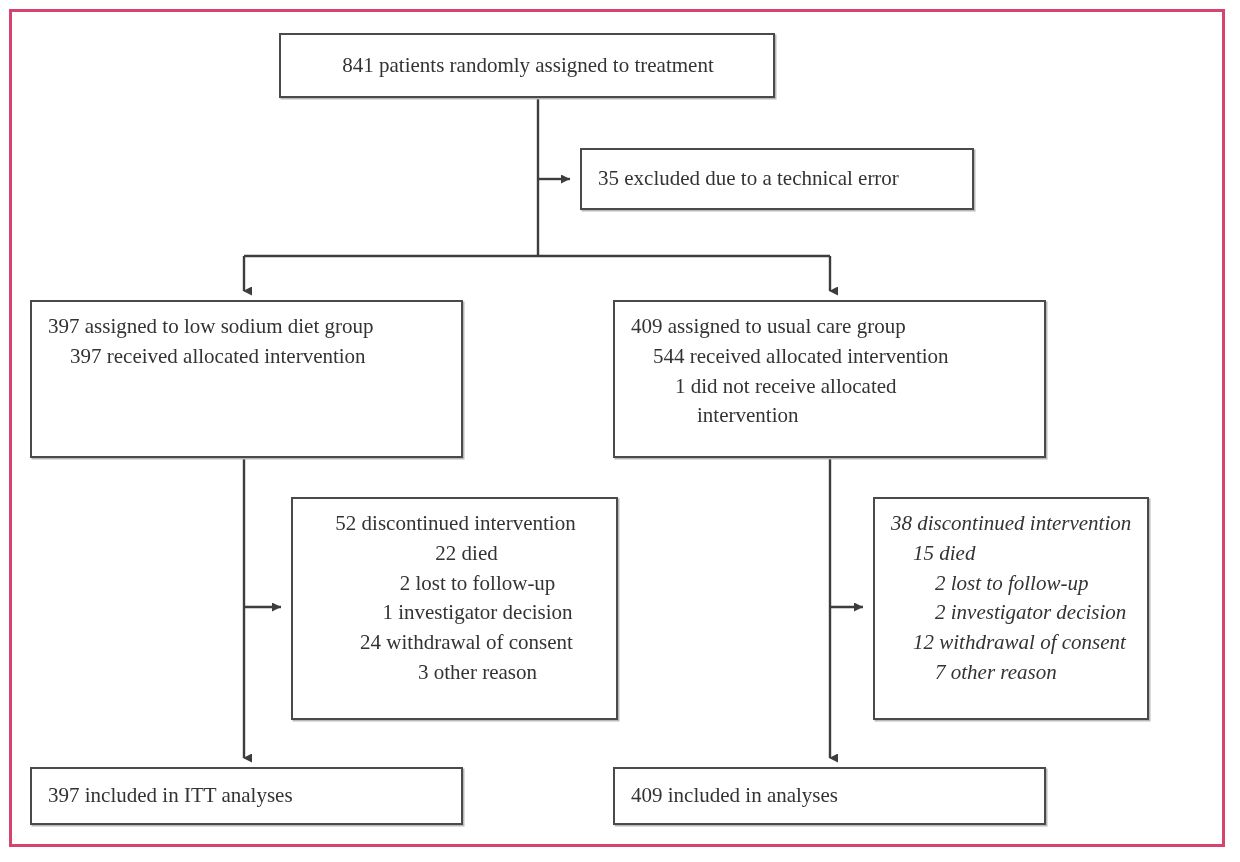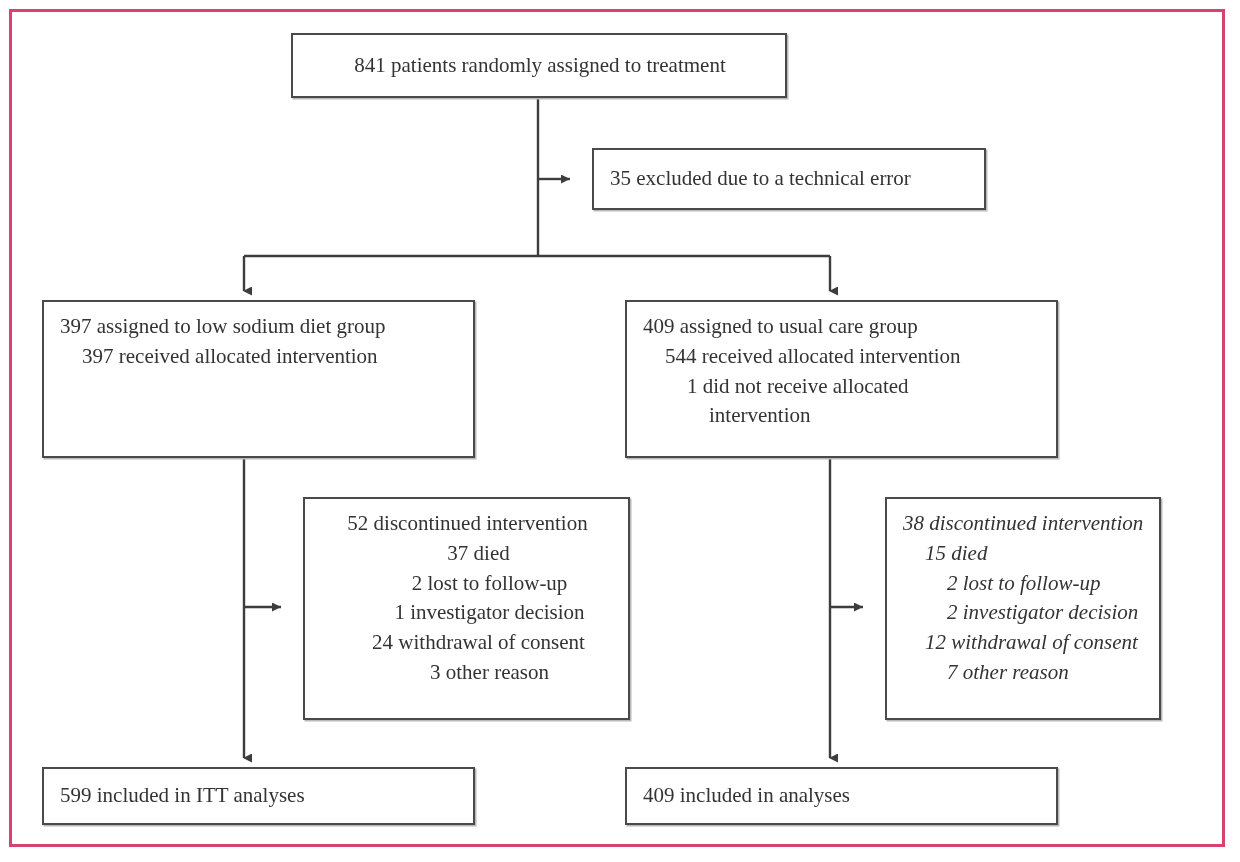--- a/index.html
+++ b/index.html
@@ -40,21 +40,20 @@
     position: absolute;
     box-sizing: border-box;
     background: #ffffff;
     border: 2px solid #4a4a4a;
     box-shadow: 1.5px 1.5px 0 0 #b9b9b9;
     color: #333333;
     font-size: 21px;
     line-height: 1.42;
     padding: 10px 14px 10px 16px;
     white-space: nowrap;
-    margin-left: 12px;
   }
   .node .line {
     display: block;
   }
   
   .ind-0 { padding-left: 0px; }
   .ind-1 { padding-left: 22px; }
   .ind-2 { padding-left: 44px; }
   .ind-3 { padding-left: 66px; }
 
@@ -142,37 +141,37 @@
 
   <div class="node" id="node-alloc-right">
     <span class="line ind-0">409 assigned to usual care group</span>
     <span class="line ind-1">544 received allocated intervention</span>
     <span class="line ind-2">1 did not receive allocated</span>
     <span class="line ind-3">intervention</span>
   </div>
 
   <div class="node" id="node-discont-left">
     <span class="line ind-0">52 discontinued intervention</span>
-    <span class="line ind-1">37 died</span>
+    <span class="line ind-1">22 died</span>
     <span class="line ind-2">2 lost to follow-up</span>
     <span class="line ind-2">1 investigator decision</span>
     <span class="line ind-1">24 withdrawal of consent</span>
     <span class="line ind-2">3 other reason</span>
   </div>
 
   <div class="node" id="node-discont-right">
     <span class="line ind-0">38 discontinued intervention</span>
     <span class="line ind-1">15 died</span>
     <span class="line ind-2">2 lost to follow-up</span>
     <span class="line ind-2">2 investigator decision</span>
     <span class="line ind-1">12 withdrawal of consent</span>
     <span class="line ind-2">7 other reason</span>
   </div>
 
   <div class="node" id="node-analysis-left">
-    <span class="line ind-0">599 included in ITT analyses</span>
+    <span class="line ind-0">397 included in ITT analyses</span>
   </div>
 
   <div class="node" id="node-analysis-right">
     <span class="line ind-0">409 included in analyses</span>
   </div>
 
 </div>
 
 </body></html>

